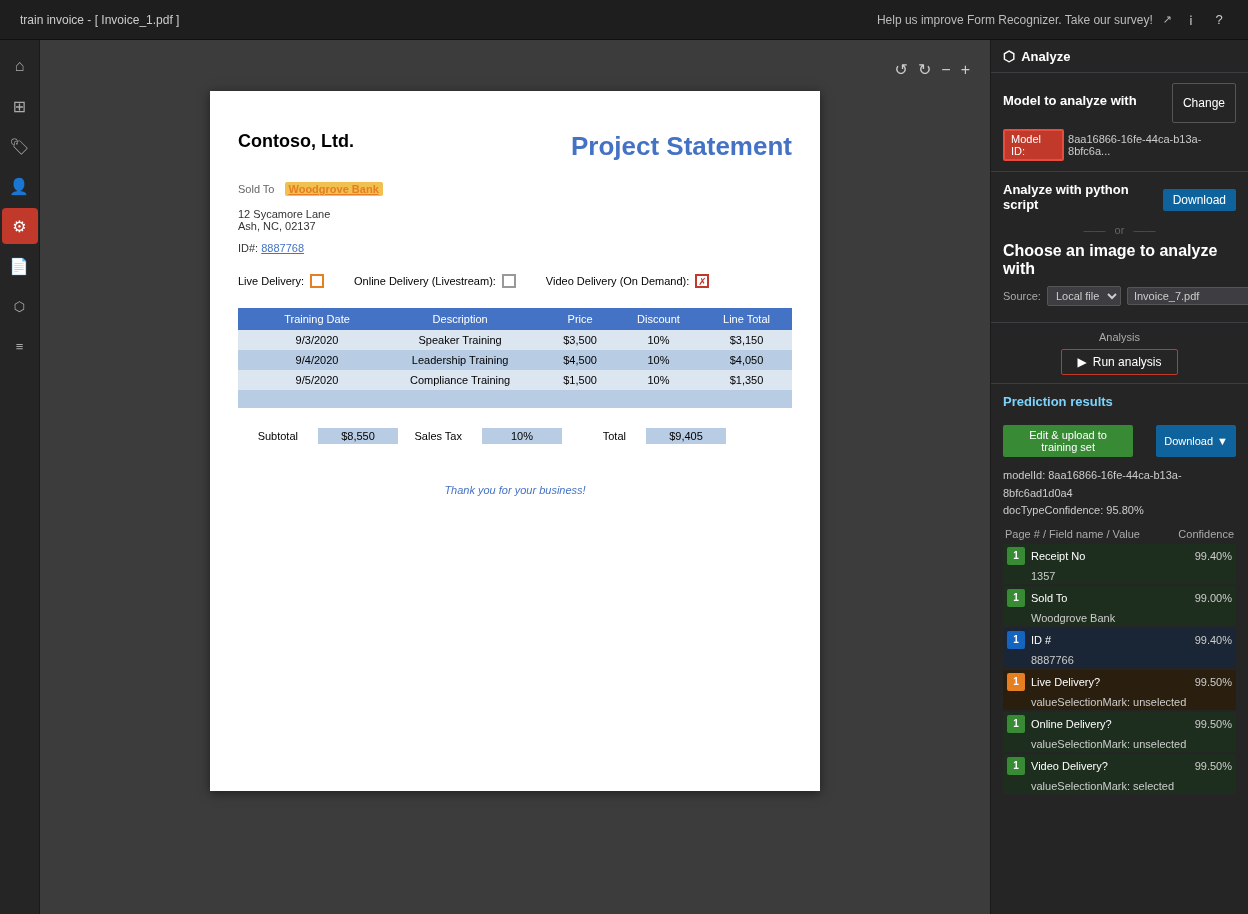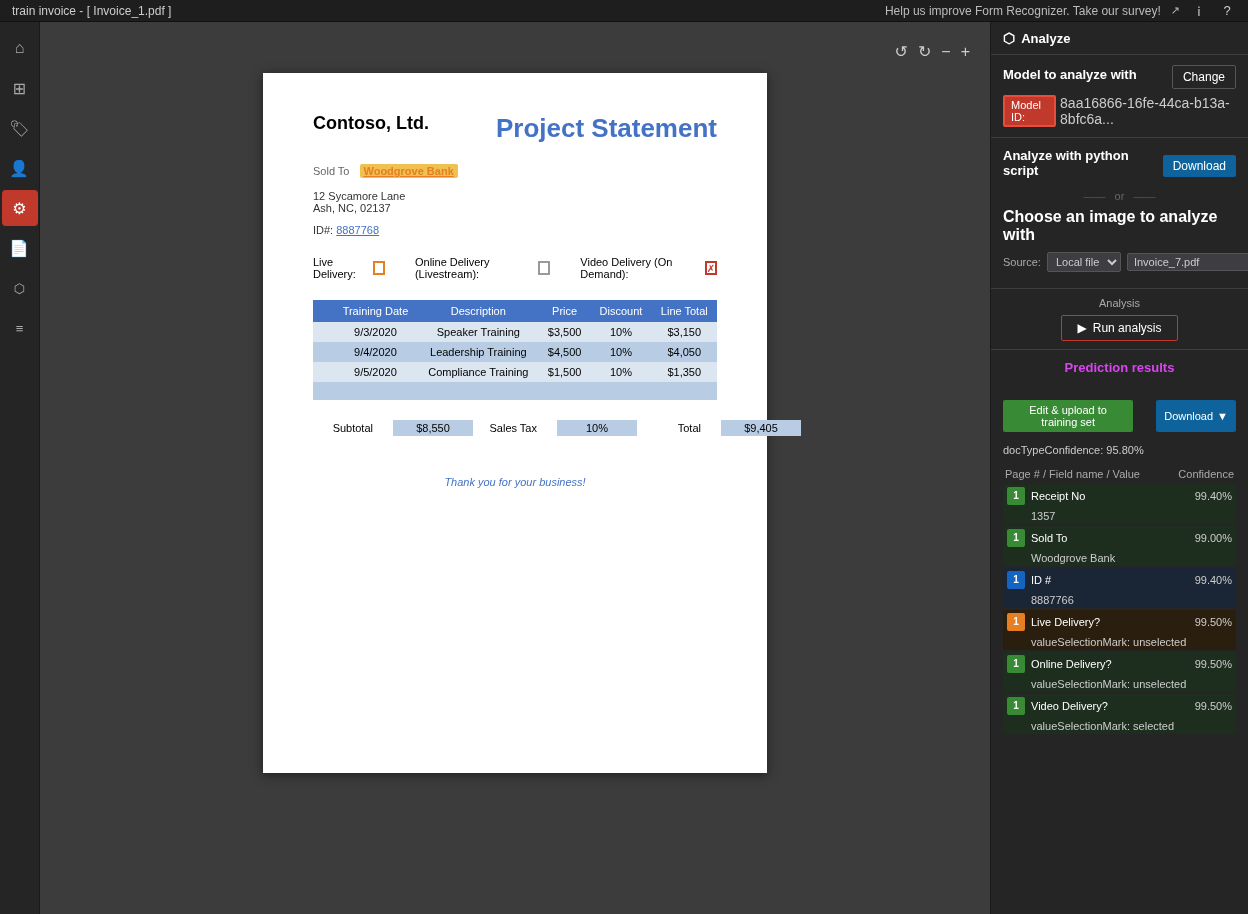--- a/index.html
+++ b/index.html
@@ -9,26 +9,26 @@
       font-family: 'Segoe UI', Arial, sans-serif;
       font-size: 12px;
       height: 914px;
       width: 1248px;
       overflow: hidden;
       display: flex;
       flex-direction: column;
     }
     
     .topbar {
-      height: 22px;
+      height: 40px;
       background: #1e1e1e;
       display: flex;
       align-items: center;
       justify-content: space-between;
-      padding: 0 12px;
+      padding: 0 20px;
       flex-shrink: 0;
       border-bottom: 1px solid #111;
     }
     .topbar-title {
       color: #ccc;
       font-size: 12px;
     }
     .topbar-right {
       display: flex;
       align-items: center;
@@ -93,23 +93,23 @@
       display: flex;
       flex-direction: column;
       align-items: center;
       overflow: auto;
       padding: 20px;
     }
     
     .invoice-doc {
       background: #fff;
       color: #000;
-      width: 504px;
+      width: 610px;
       min-height: 700px;
-      padding: 40px 50px;
+      padding: 40px 28px;
       font-family: Arial, sans-serif;
       font-size: 11px;
       position: relative;
       box-shadow: 0 2px 10px rgba(0,0,0,0.5);
     }
     .invoice-header {
       display: flex;
       justify-content: space-between;
       align-items: flex-start;
       margin-bottom: 20px;
@@ -261,36 +261,36 @@
       border: none;
       padding: 4px 10px;
       cursor: pointer;
       font-size: 12px;
       border-radius: 2px;
     }
     .btn-outline {
       background: transparent;
       color: #fff;
       border: 1px solid #555;
-      padding: 4px 10px;
+      padding: 12px 10px;
       cursor: pointer;
       font-size: 12px;
       border-radius: 2px;
     }
     .model-id-box {
       background: #c0392b;
       border: 2px solid #e74c3c;
       padding: 2px 6px;
       font-size: 11px;
       color: #fff;
       border-radius: 2px;
     }
     .model-id-value {
       color: #ccc;
-      font-size: 14px;
+      font-size: 11px;
     }
     .divider-or {
       text-align: center;
       color: #666;
       font-size: 11px;
       margin: 6px 0;
     }
     .source-row {
       display: flex;
       align-items: center;
@@ -337,23 +337,22 @@
       align-items: center;
       gap: 6px;
     }
     
     .pred-section {
       padding: 10px 12px;
     }
     .pred-title {
       font-size: 13px;
       font-weight: 600;
-      color: #d946ef;
-      margin-bottom: 25px;
-      text-align: center;
+      color: #7dd3fc;
+      margin-bottom: 16px;
     }
     .pred-buttons {
       display: flex;
       gap: 23px;
       margin-bottom: 10px;
     }
     .pred-upload-btn {
       background: #388a34;
       color: #fff;
       border: none;
@@ -613,20 +612,21 @@
 
         <div class="pred-buttons">
           <button class="pred-upload-btn">Edit &amp; upload to training set</button>
           <button class="pred-download-btn">
             <span>Download</span>
             <span>▼</span>
           </button>
         </div>
 
         <div class="model-info">
+          <div>modelId: 8aa16866-16fe-44ca-b13a-8bfc6ad1d0a4</div>
           <div>
             <span>docTypeConfidence:</span>
             <span>95.80%</span>
           </div>
         </div>
 
         <div class="col-headers">
           <span>Page # / Field name / Value</span>
           <span>Confidence</span>
         </div>

